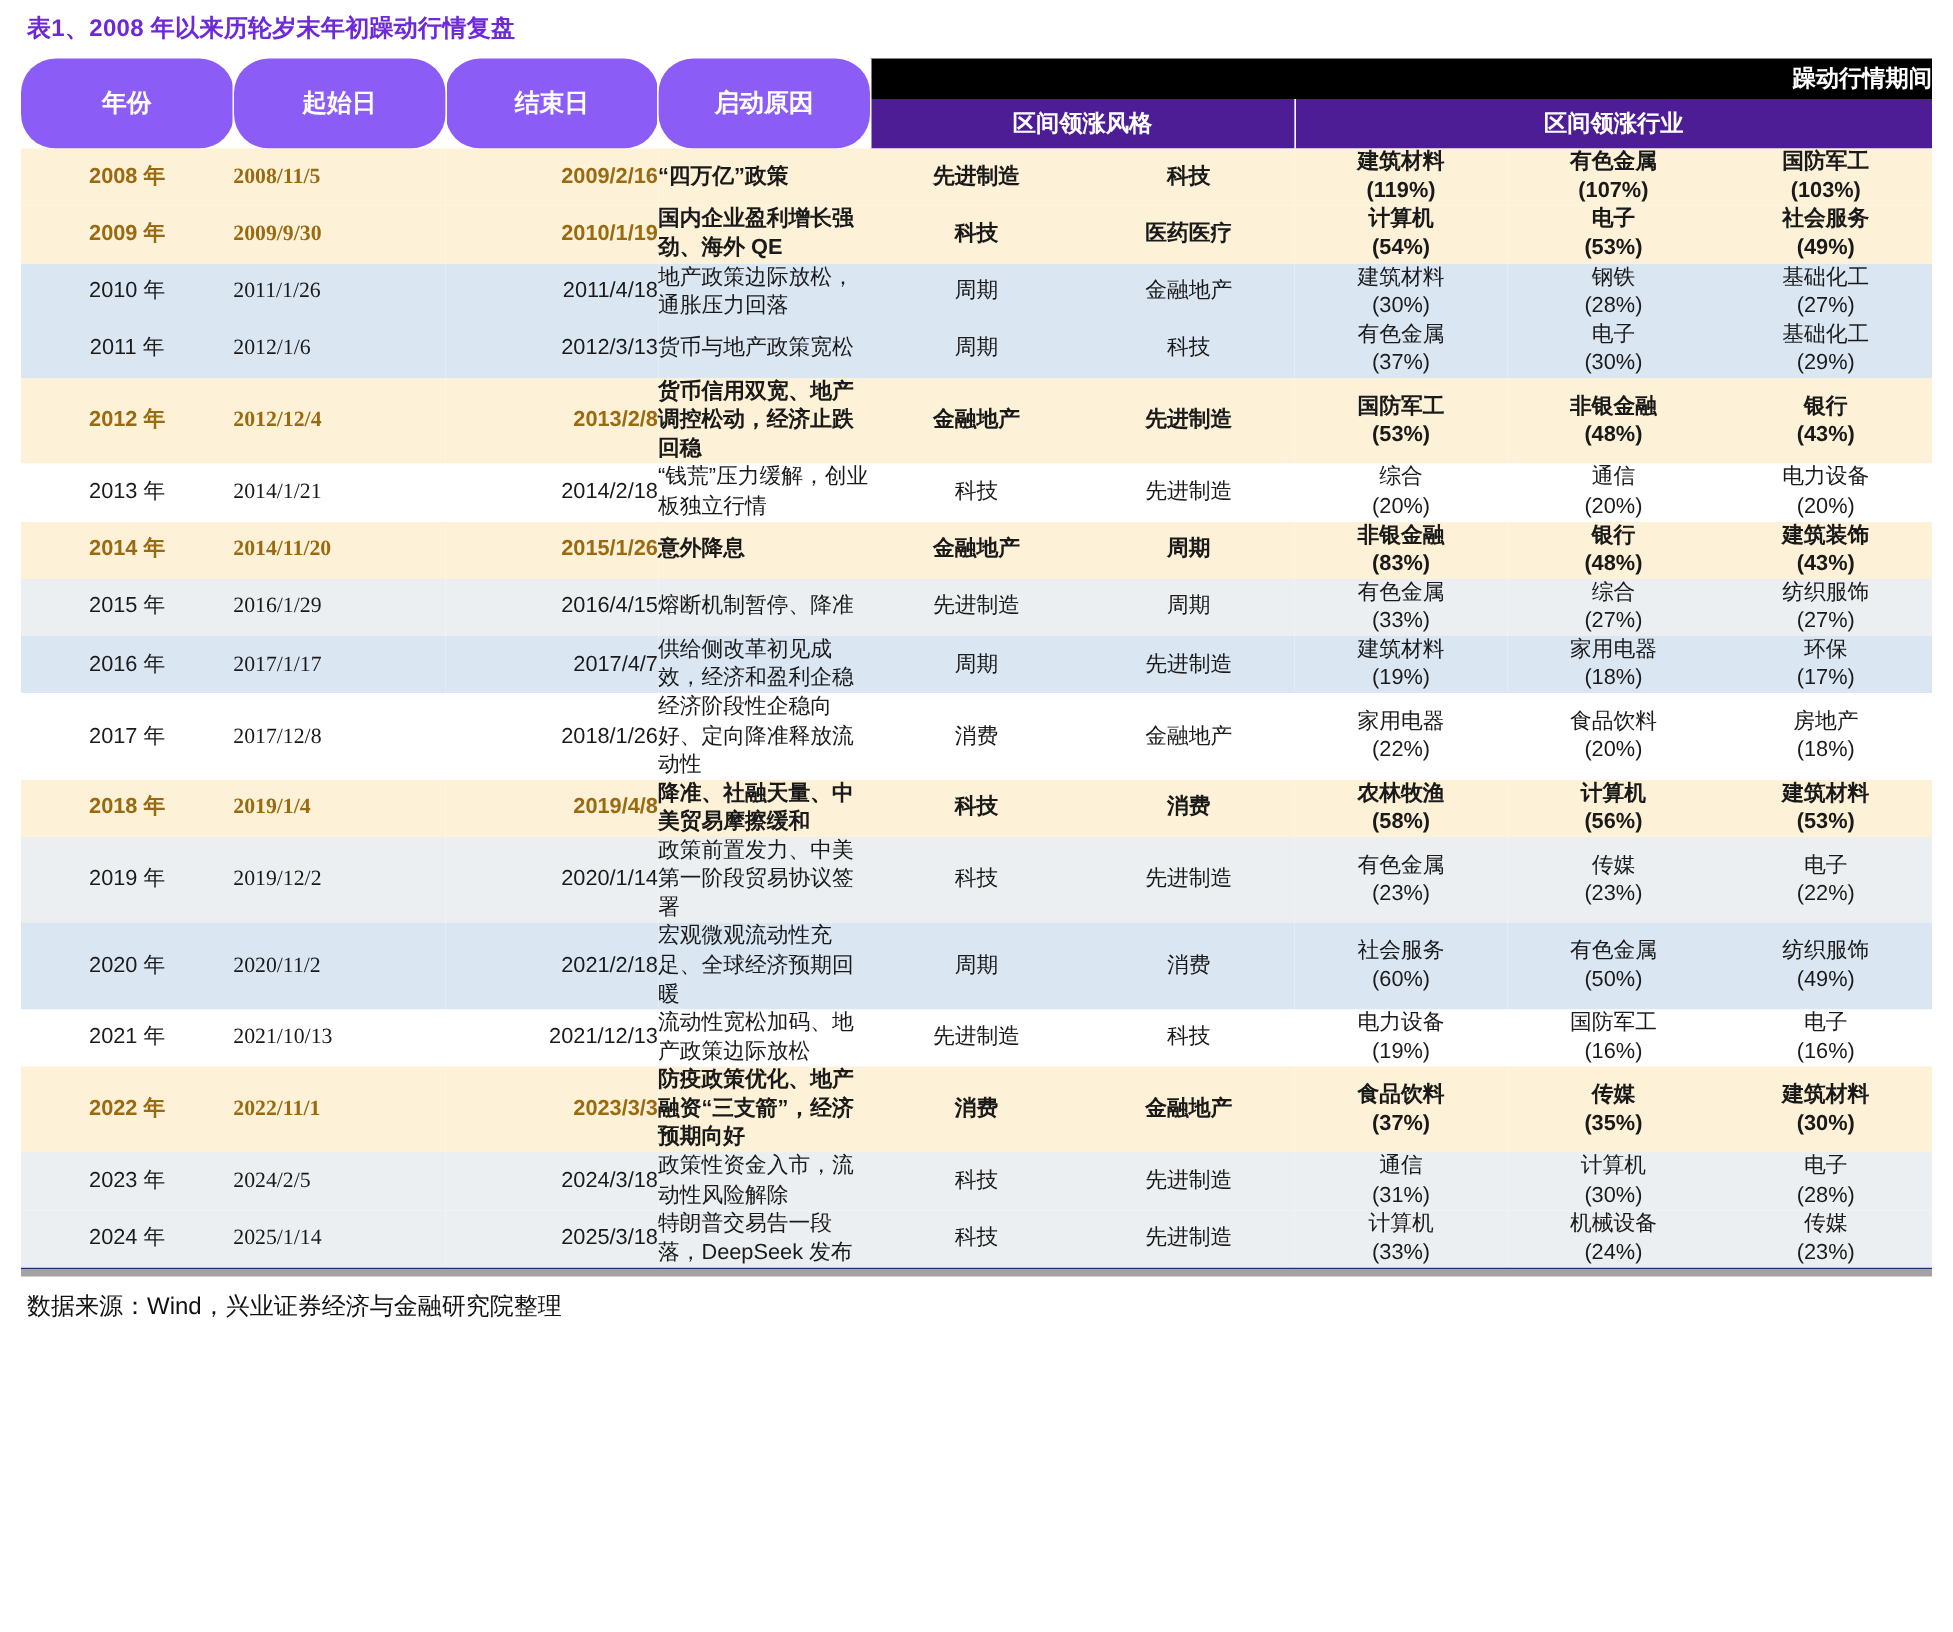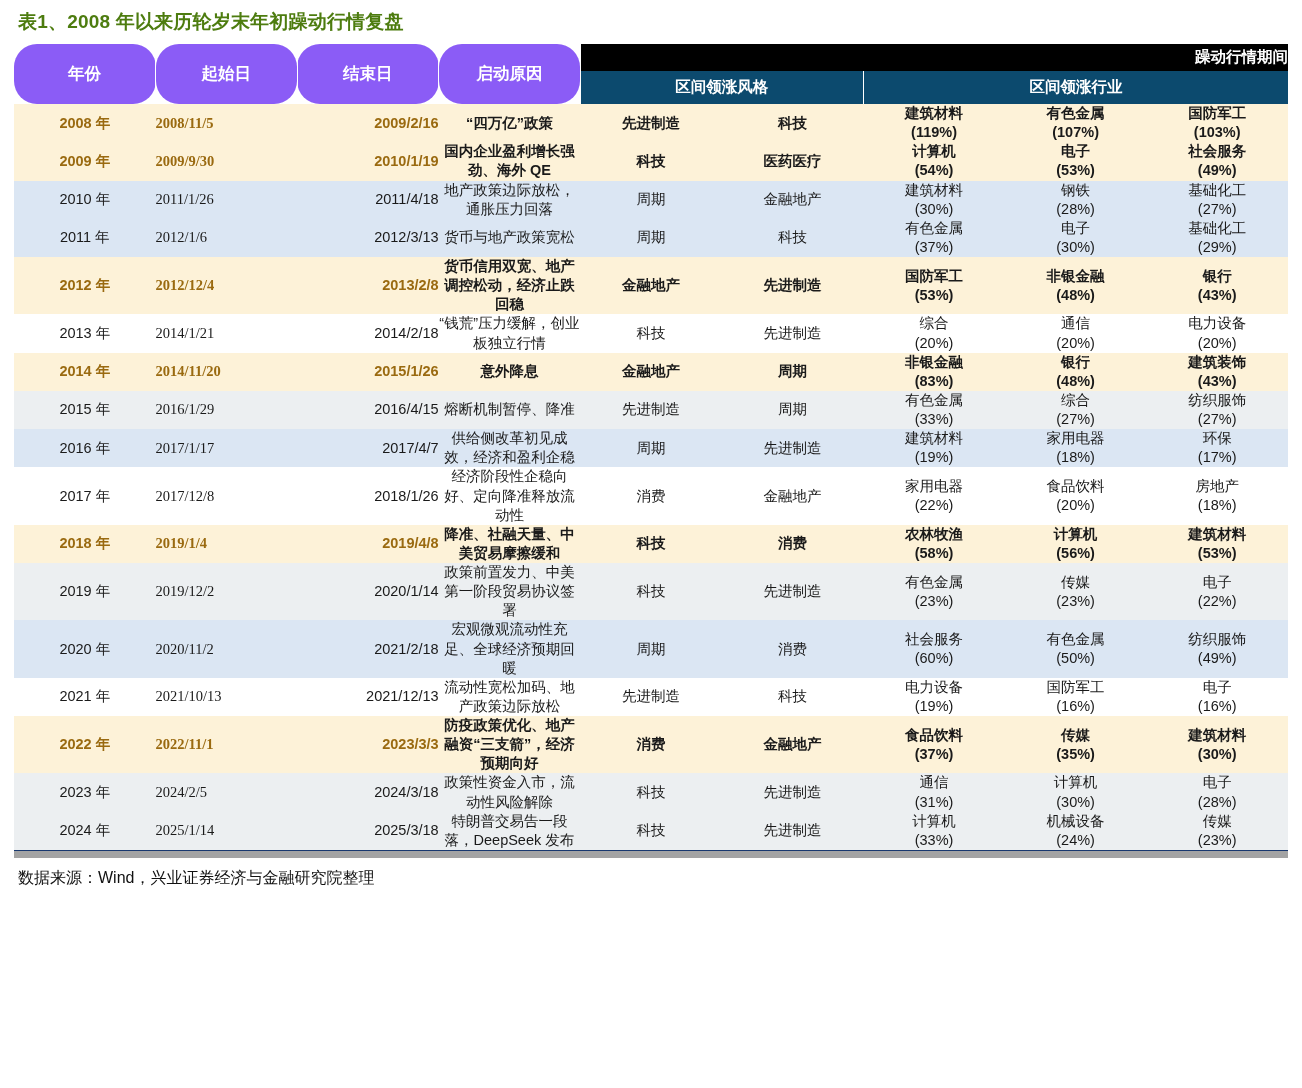--- a/index.html
+++ b/index.html
@@ -15,23 +15,23 @@
     overflow: hidden;
   }
   .page {
     position: relative;
     width: 1302px;
     height: 1088px;
     box-sizing: border-box;
     padding: 0 14px;
   }
   .title {
-    font-size: 19px;
+    font-size: 16px;
     font-weight: bold;
-    color: #4d7c0f;
+    color: #6d28d9;
     padding: 9px 2px 9px 4px;
     letter-spacing: 0.2px;
   }
   table.main {
     border-collapse: collapse;
     width: 1274px;
     table-layout: fixed;
   }
   table.main td, table.main th {
     padding: 0;
@@ -52,21 +52,21 @@
   .hdr-top {
     background: #000000;
     color: #ffffff;
     font-weight: bold;
     font-size: 15.5px;
     text-align: right;
     vertical-align: middle;
     height: 26px;
   }
   .hdr-red {
-    background: #0c4a6e;
+    background: #4c1d95;
     color: #ffffff;
     font-weight: bold;
     font-size: 15.5px;
     text-align: center;
     vertical-align: middle;
     height: 32px;
     border-right: 1px solid #ffffff;
   }
   .hdr-red.last { border-right: none; }
 
@@ -74,39 +74,39 @@
   td.cell {
     font-size: 14.5px;
     vertical-align: middle;
     line-height: 1.32;
     padding: 5px 6px;
     box-sizing: border-box;
   }
   td.c-year   { text-align: center; width: 120px; }
   td.c-start  { text-align: left; width: 150px; font-family: Liberation Serif, serif; }
   td.c-end    { text-align: right; width: 150px; }
-  td.c-reason { text-align: center;   width: 266px; padding-left: 14px; padding-right: 10px; }
+  td.c-reason { text-align: left;   width: 266px; padding-left: 14px; padding-right: 10px; }
   td.c-style  { text-align: center; width: 88px; }
   td.c-ind    { text-align: center; width: 110px; }
 
   
   tr.tint-cream td { background: #fdf2d8; }
   tr.tint-gray  td { background: #eceff1; }
   tr.tint-blue  td { background: #dbe6f3; }
   tr.tint-white td { background: #ffffff; }
 
   tr.emph td { font-weight: bold; }
   tr.emph td.c-year, tr.emph td.c-start, tr.emph td.c-end { color: #9a6a10; }
 
   .ind-sub { display: block; }
   .source {
     font-size: 16px;
     color: #111111;
     padding: 10px 4px 0 4px;
-    border-top: 7px solid #a3a3a3;
+    border-top: 5px solid #a3a3a3;
     margin-top: 0;
   }
   .tbl-wrap { border-bottom: 1px solid #17376e; }
 </style>
 </head>
 <body>
 
 <div class="page">
 
   <div class="title">表1、2008 年以来历轮岁末年初躁动行情复盘</div>

